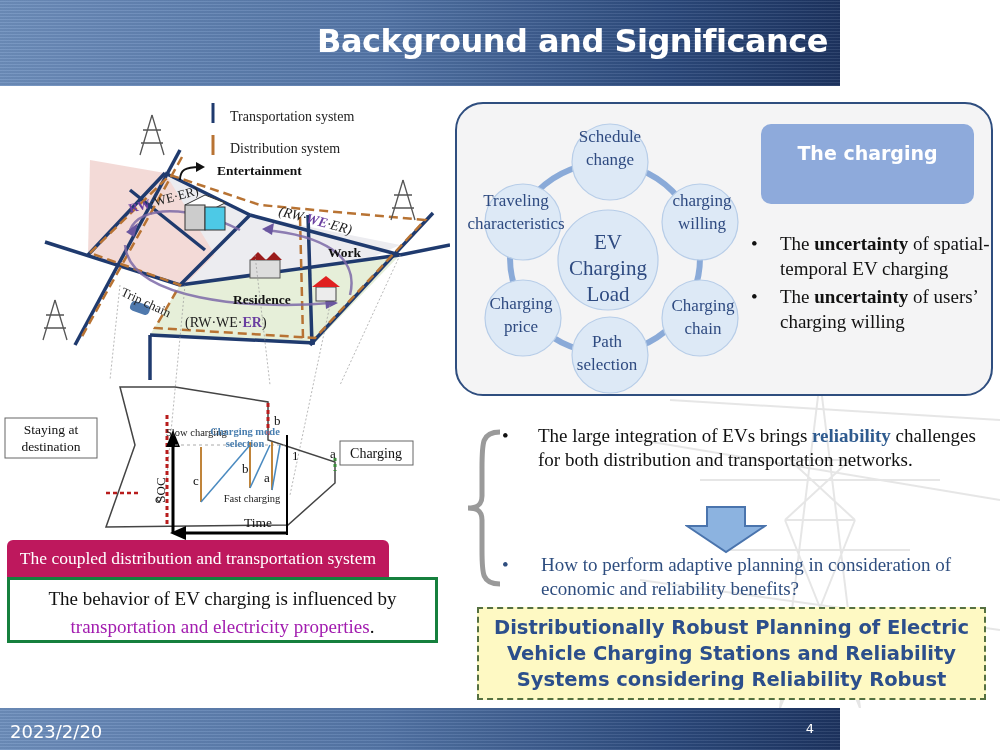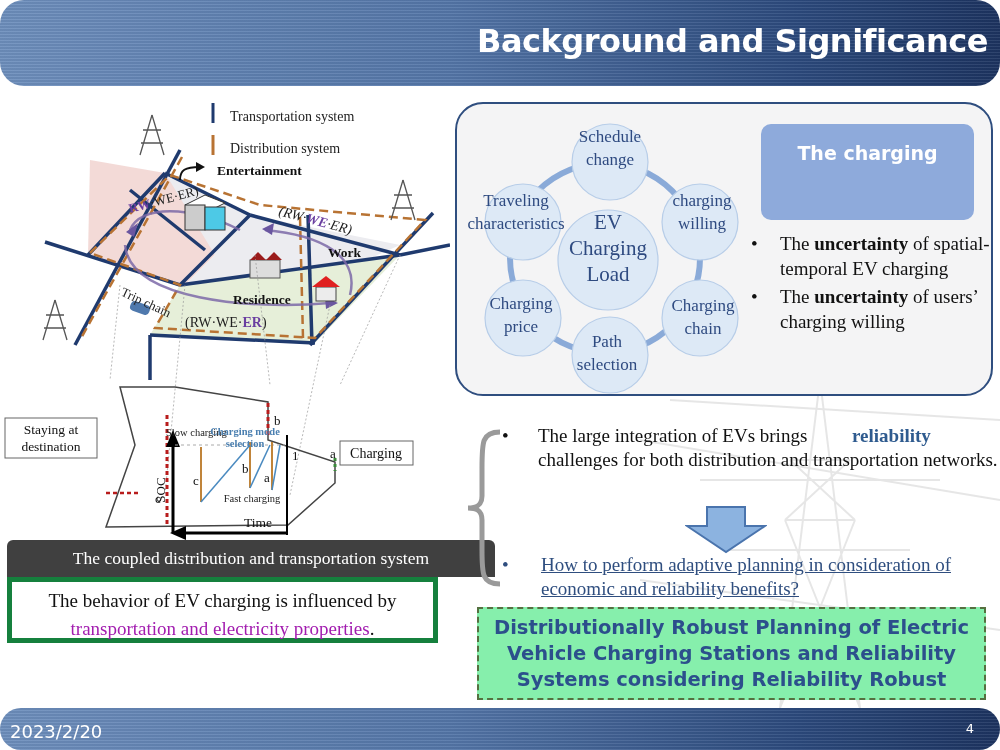--- a/index.html
+++ b/index.html
@@ -1,55 +1,55 @@
 <!DOCTYPE html>
 <html><head>
 <meta charset="utf-8">
 <style>
   html, body { margin:0; padding:0; }
   body { width:1000px; height:750px; position:relative; overflow:hidden; background:#ffffff; font-family:"Liberation Serif", serif; }
-  .band { position:absolute; left:0; width:1000px;
-    background: repeating-linear-gradient(0deg, rgba(255,255,255,0.08) 0 1px, rgba(0,0,0,0.05) 1px 3px), linear-gradient(90deg, #6e8fbd 0%, #5476a8 45%, #2c4a7d 80%, #1d3461 100%); border-radius: 24px; }
+  .band { position:absolute; left:0; width:840px;
+    background: repeating-linear-gradient(0deg, rgba(255,255,255,0.08) 0 1px, rgba(0,0,0,0.05) 1px 3px), linear-gradient(90deg, #6e8fbd 0%, #5476a8 45%, #2c4a7d 80%, #1d3461 100%); }
   .header { top:0; height:86px; }
   .footer { top:708px; height:42px; }
   .title { position:absolute; right:12px; top:22px; font-family:"DejaVu Sans", sans-serif; font-weight:bold; font-size:32px; color:#fff; letter-spacing:-0.5px; }
   .foot-date { position:absolute; left:10px; top:13px; font-family:"DejaVu Sans", sans-serif; font-size:18px; color:#fff; }
   .foot-page { position:absolute; right:26px; top:13px; font-family:"DejaVu Sans", sans-serif; font-size:13px; color:#fff; }
 
   .tower-bg { position:absolute; left:640px; top:380px; width:360px; height:328px; opacity:0.18; }
 
   
   .diagram { position:absolute; left:0; top:95px; width:450px; height:445px; }
   .diagram text { font-family:"Liberation Serif", serif; }
 
-  .coupled-label { position:absolute; left:7px; top:540px; width:488px; height:37px; background:#404040; border-radius:6px 6px 0 0; color:#fff; font-size:17.5px; text-align:center; line-height:37px; }
-  .coupled-box { position:absolute; left:7px; top:577px; width:431px; height:66px; border:5px solid #15803d; background:#fff; text-align:center; font-size:19px; line-height:28px; padding-top:5px; box-sizing:border-box; color:#111; }
+  .coupled-label { position:absolute; left:7px; top:540px; width:382px; height:37px; background:#be185d; border-radius:6px 6px 0 0; color:#fff; font-size:17.5px; text-align:center; line-height:37px; }
+  .coupled-box { position:absolute; left:7px; top:577px; width:431px; height:66px; border:3px solid #15803d; background:#fff; text-align:center; font-size:19px; line-height:28px; padding-top:5px; box-sizing:border-box; color:#111; }
   .coupled-box .hl { color:#a21caf; }
 
   
   .panel { position:absolute; left:455px; top:102px; width:538px; height:294px; border:2px solid #2f4e7f; border-radius:28px; background:#f4f4f5; box-sizing:border-box; }
   .ring { position:absolute; left:455px; top:102px; width:300px; height:294px; }
   .circle-text { position:absolute; text-align:center; color:#2e4a80; font-size:17px; line-height:23px; transform:translate(-50%,-50%); white-space:nowrap; }
   .center-text { font-size:21px; line-height:26px; }
-  .uncertain-box { position:absolute; left:761px; top:124px; width:213px; height:96px; background:#8eaadb; border-radius:10px; color:#fff; font-family:"DejaVu Sans", sans-serif; font-weight:bold; font-size:19px; text-align:center; line-height:25px; padding-top:17px; box-sizing:border-box; }
+  .uncertain-box { position:absolute; left:761px; top:124px; width:213px; height:80px; background:#8eaadb; border-radius:10px; color:#fff; font-family:"DejaVu Sans", sans-serif; font-weight:bold; font-size:19px; text-align:center; line-height:25px; padding-top:17px; box-sizing:border-box; }
   .ubullets { position:absolute; left:748px; top:231px; width:245px; font-size:19px; line-height:25px; color:#111; }
   .ubullet { position:relative; padding-left:32px; margin-bottom:3px; }
   .ubullet .dot { position:absolute; left:3px; top:0; }
 
   .brace { position:absolute; left:464px; top:428px; width:40px; height:160px; }
   .rb { position:absolute; left:502px; font-size:19px; line-height:24px; }
   .rb .dot { position:absolute; left:0; top:0; }
   .rb1 { top:424px; color:#111; }
   .rb1 .body { padding-left:36px; width:460px; }
-  .rb1 .hl { color:#2f5b8f; font-weight:bold;margin-left:40px; }
+  .rb1 .hl { color:#2f5b8f; font-weight:bold; }
   .rb2 { top:553px; color:#2f4e7f; }
-  .rb2 .body { padding-left:39px; width:460px;text-decoration:underline; }
+  .rb2 .body { padding-left:39px; width:460px; }
   .down-arrow { position:absolute; left:685px; top:506px; width:82px; height:48px; }
 
-  .final-box { position:absolute; left:477px; top:607px; width:509px; height:93px; border:2px dashed #557040; background:#86efac; box-sizing:border-box; color:#2c4f8c; font-family:"DejaVu Sans", sans-serif; font-weight:bold; font-size:19.5px; line-height:26px; text-align:center; padding-top:6px; }
+  .final-box { position:absolute; left:477px; top:607px; width:509px; height:93px; border:2px dashed #557040; background:#fef9c3; box-sizing:border-box; color:#2c4f8c; font-family:"DejaVu Sans", sans-serif; font-weight:bold; font-size:19.5px; line-height:26px; text-align:center; padding-top:6px; }
 </style>
 </head>
 <body>
 
 <div class="band header">
   <div class="title">Background and Significance</div>
 </div>
 
 <svg class="tower-bg" viewBox="0 0 360 328">
   <g stroke="#777" stroke-width="2" fill="none">
@@ -199,21 +199,21 @@
   <g fill="#dde9f6" stroke="#b7cde8" stroke-width="1.2">
     <circle cx="155" cy="60" r="38"></circle>
     <circle cx="245" cy="120" r="38"></circle>
     <circle cx="245" cy="216" r="38"></circle>
     <circle cx="155" cy="253" r="38"></circle>
     <circle cx="68" cy="216" r="38"></circle>
     <circle cx="68" cy="120" r="38"></circle>
     <circle cx="153" cy="158" r="50"></circle>
   </g>
 </svg>
-<div class="circle-text center-text" style="left:608px;top:248px;">
+<div class="circle-text center-text" style="left:608px;top:268px;">
   <div>EV</div>
     <div>Charging</div>
     <div>Load</div>
 </div>
 <div class="circle-text" style="left:610px;top:148px;">
     <div>Schedule</div>
     <div>change</div>
   </div>
 <div class="circle-text" style="left:702px;top:212px;">
     <div>charging</div>

